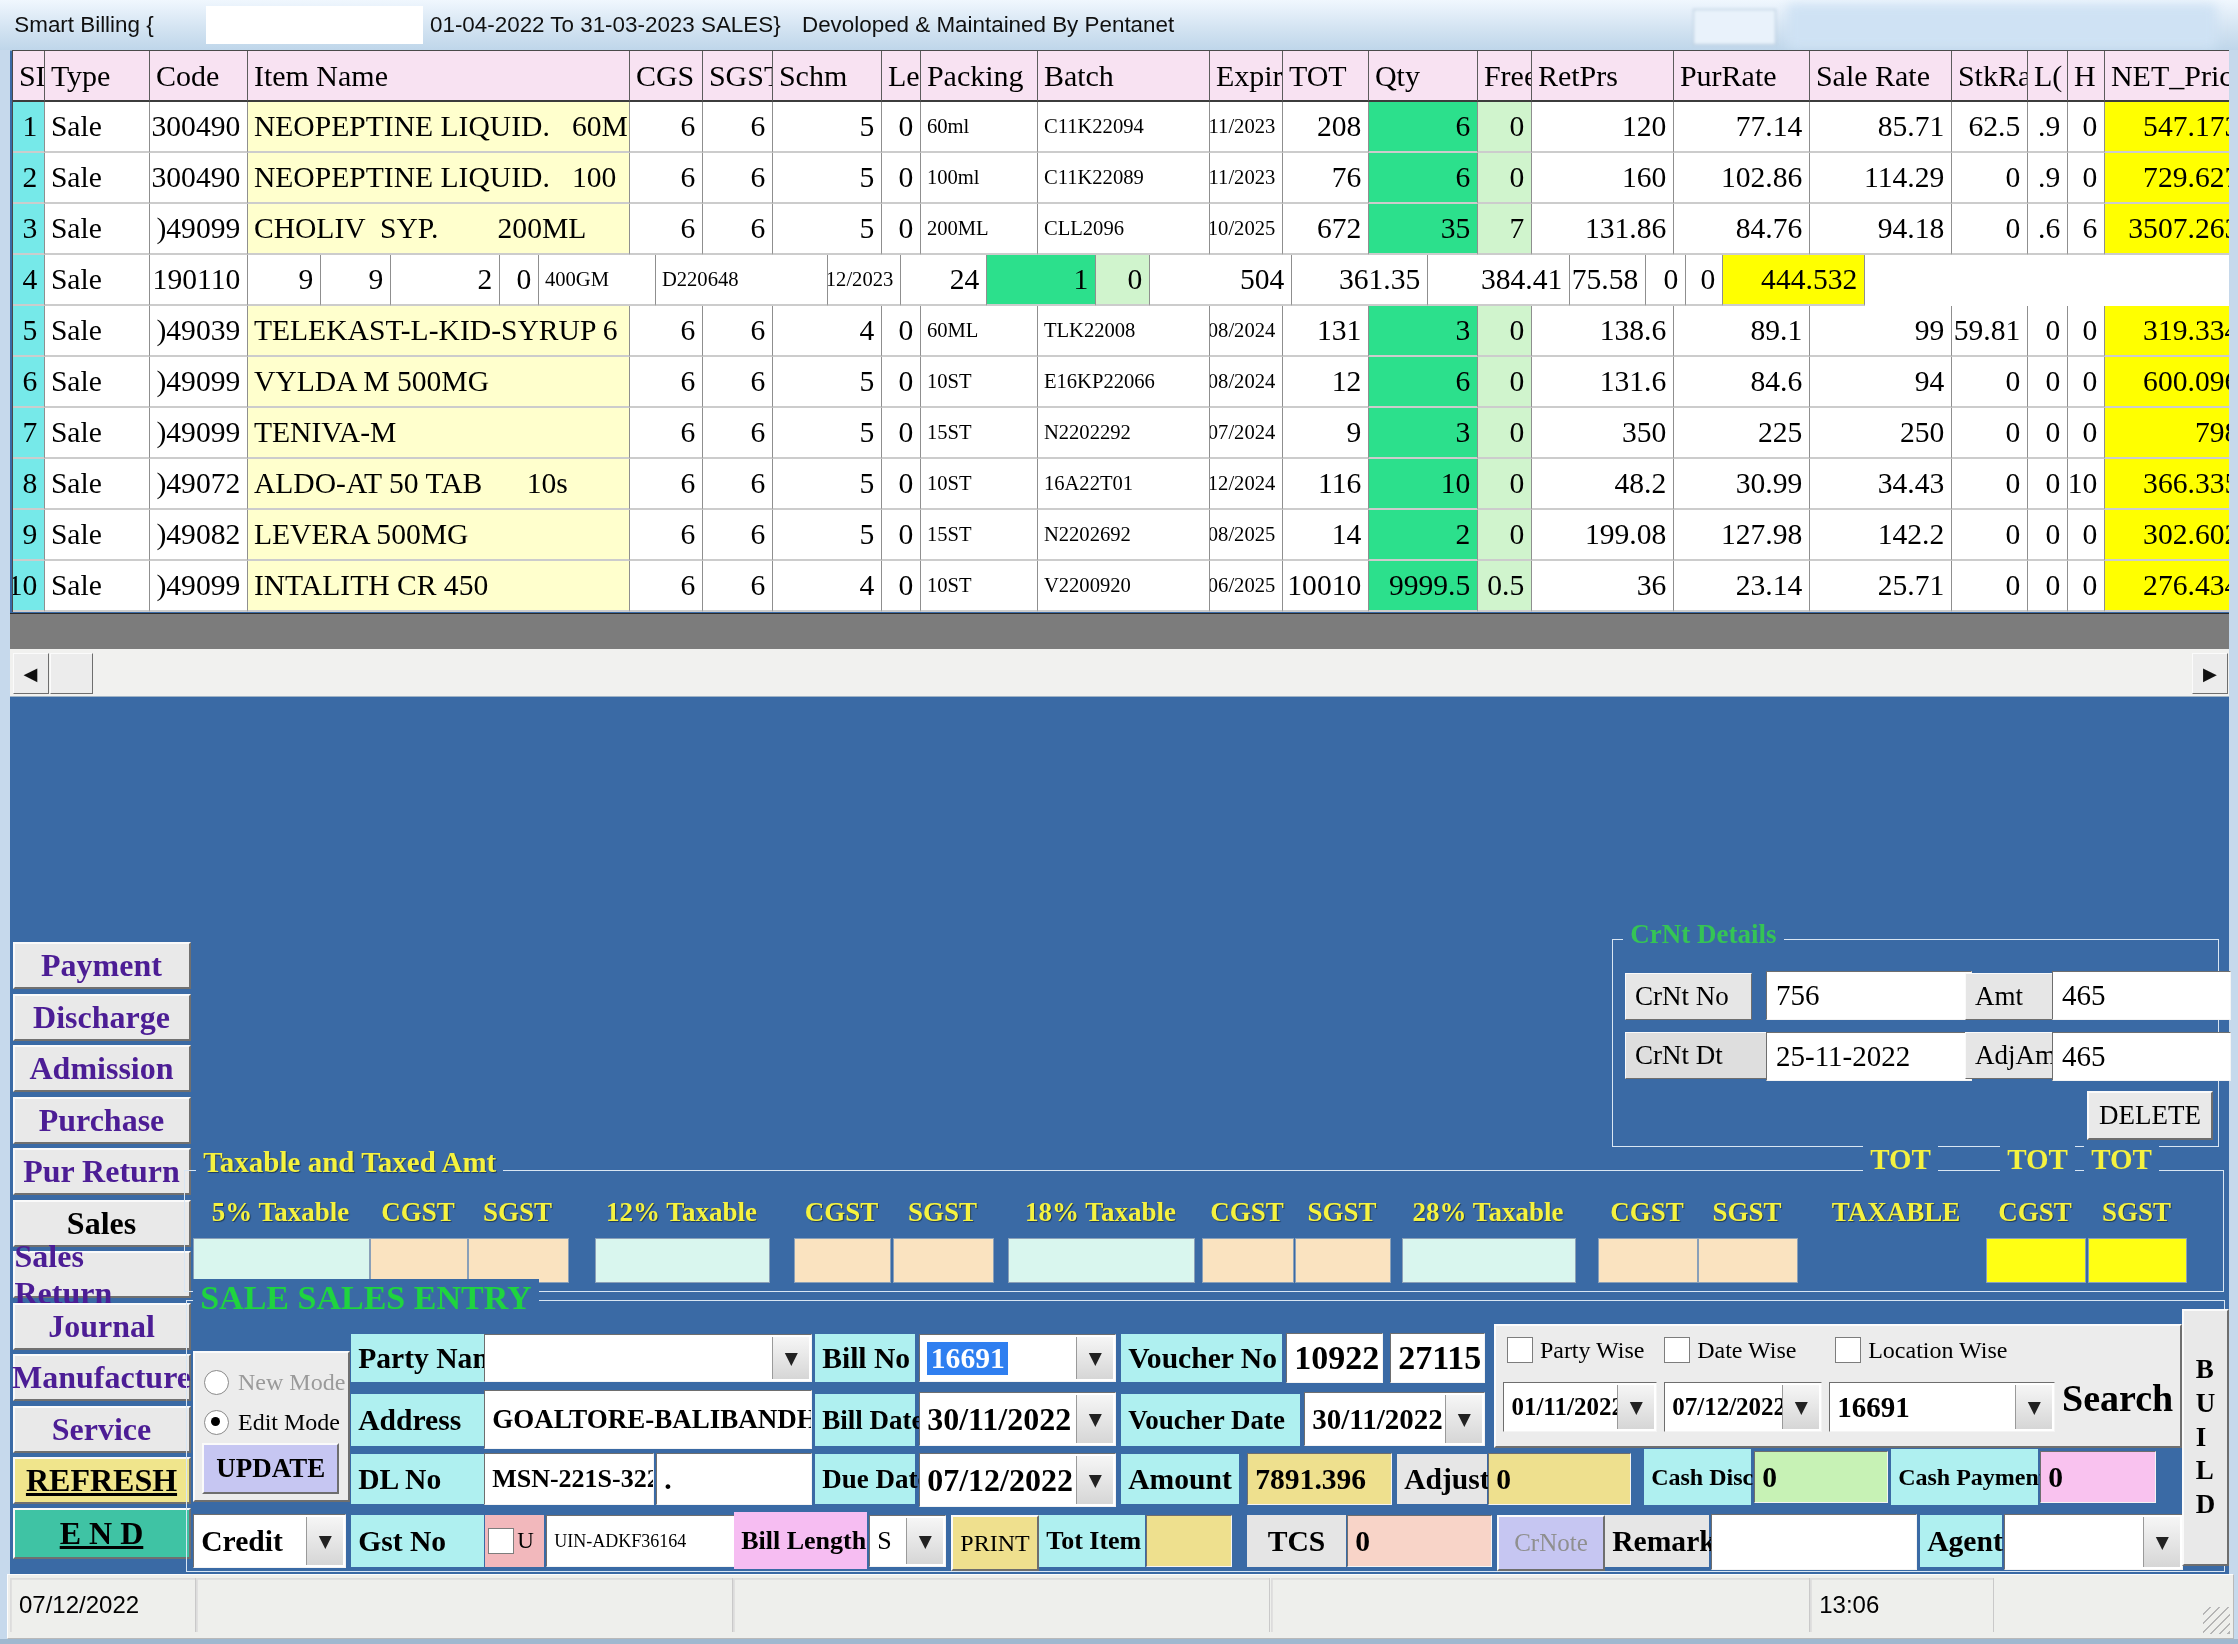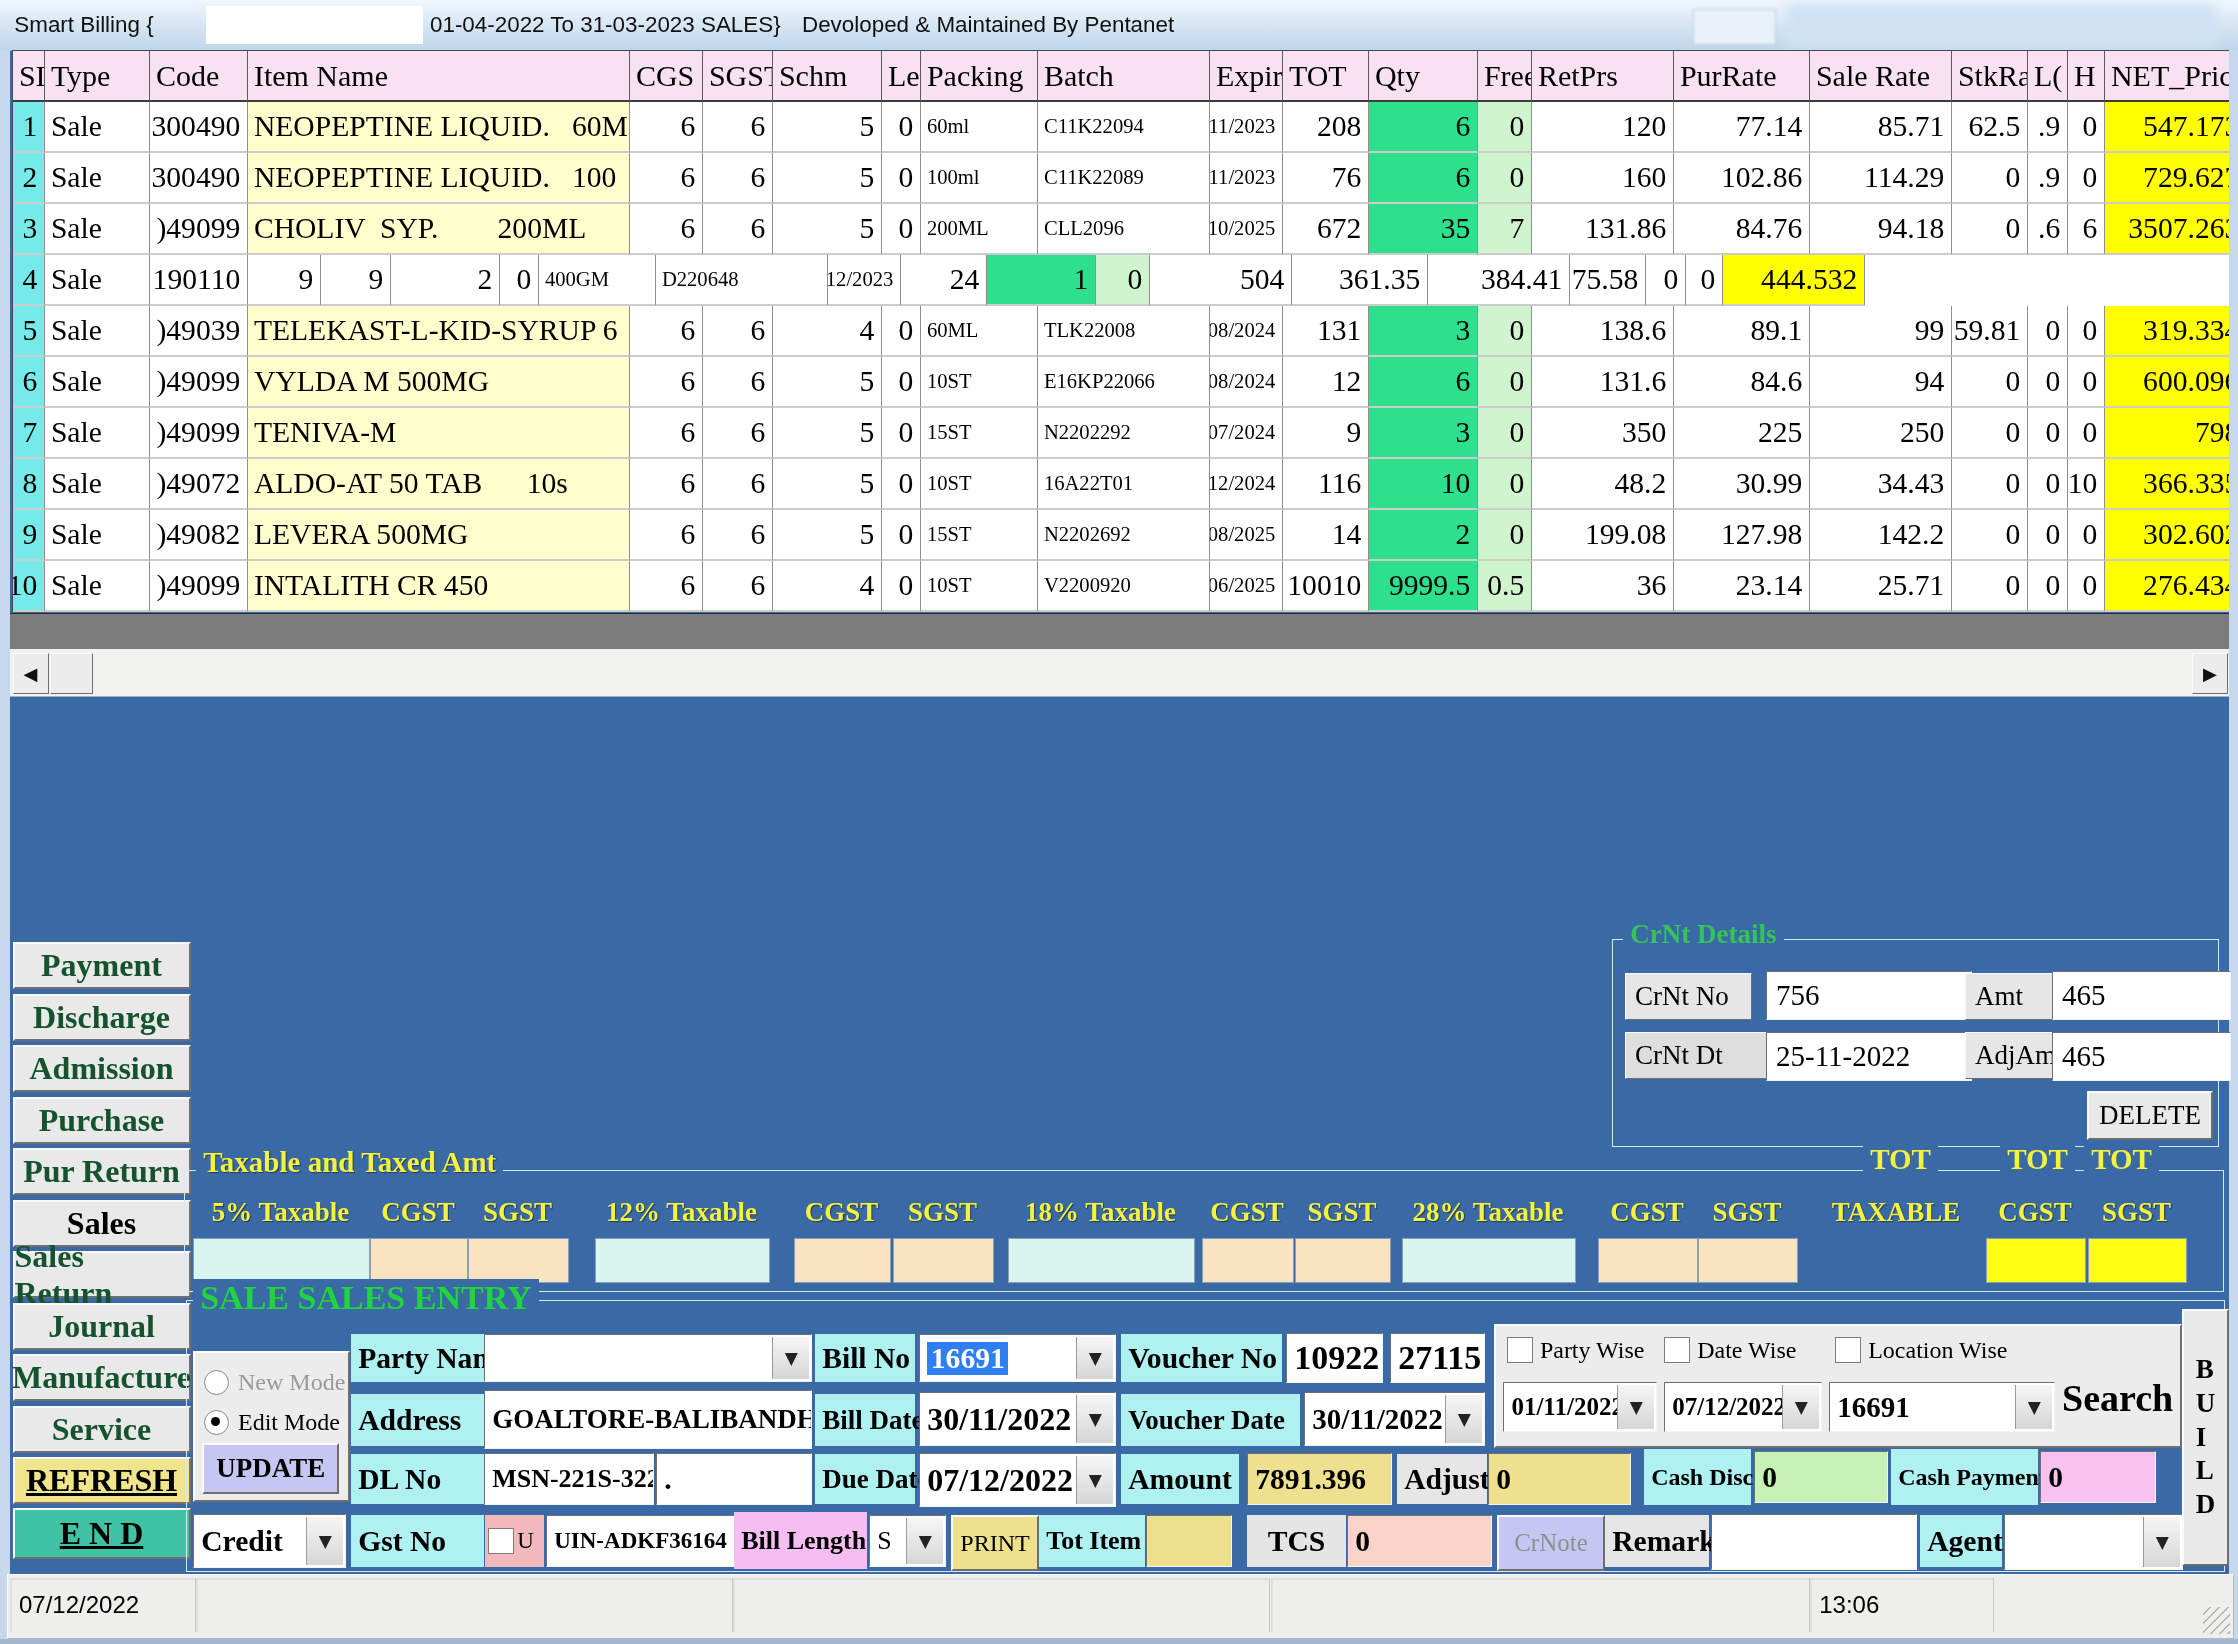--- a/index.html
+++ b/index.html
@@ -41,21 +41,21 @@
     border:1.8px solid;border-color:#fbfbfb #6e6e6e #6e6e6e #fbfbfb;display:flex;align-items:center;justify-content:center;
     font-size:18px;color:#111;font-family:"DejaVu Sans",sans-serif;}
   .sc-thumb{position:absolute;left:50px;top:3.6px;width:41px;height:39px;background:#ececec;
     border:1.8px solid;border-color:#fbfbfb #6e6e6e #6e6e6e #fbfbfb;}
   
   .win-edge{position:absolute;top:50px;width:9.9px;height:1594px;background:#c6d9ec;}
   .win-bottom{position:absolute;left:0;top:1639px;width:2239px;height:5.4px;background:#9fb8cf;}
   
   .side-btn{position:absolute;left:12.5px;width:174px;height:43px;background:#e9e9e9;
     border:2.7px solid;border-color:#fafafa #707070 #707070 #fafafa;
-    display:flex;align-items:center;justify-content:center;font-size:32px;font-weight:bold;color:#14532d;}
+    display:flex;align-items:center;justify-content:center;font-size:32px;font-weight:bold;color:#4c1d95;}
   .side-btn.active{color:#000;}
   .side-btn.refresh{background:#f0e58c;color:#000;text-decoration:underline;}
   .side-btn.end{background:#3fc3a4;color:#000;text-decoration:underline;}
   
   .gframe{position:absolute;border:1.8px solid #d9e6f3;}
   .gcap{position:absolute;background:#3a6aa5;padding:0 7.2px;font-weight:bold;}
   
   .crnt-label{position:absolute;height:45px;background:#e6e6e6;border:1.8px solid;
     border-color:#fafafa #6e6e6e #6e6e6e #fafafa;display:flex;align-items:center;padding:0 9px;
     font-size:27px;color:#000;}
@@ -509,21 +509,21 @@
   <div class="lab cyan" style="left:1644px;top:1449px;width:107px;height:56px;font-size:24px;">Cash Disc</div>
   <div class="inp green" style="left:1754px;top:1451px;width:134px;height:52px;">0</div>
   <div class="lab cyan" style="left:1891px;top:1449px;width:147px;height:56px;font-size:24px;">Cash Payment</div>
   <div class="inp pinkbox" style="left:2040px;top:1451px;width:116px;height:52px;">0</div>
 
   <div class="lab cyan" style="left:351px;top:1515px;width:133px;height:52px;">Gst No</div>
   <div style="position:absolute;left:485px;top:1515px;width:59px;height:52px;background:#f2b8bc;display:flex;align-items:center;gap:3.6px;padding-left:2.7px;box-sizing:border-box;">
     <span class="cbx"></span>
     <span style="font-size:23px;">U</span>
   </div>
-  <div class="inp" style="left:546px;top:1515px;width:190px;height:52px;font-size:23px;font-weight:bold;">UIN-ADKF36164</div>
+  <div class="inp" style="left:546px;top:1515px;width:190px;height:52px;font-size:18px;font-weight:normal;">UIN-ADKF36164</div>
   <div class="lab violet" style="left:734px;top:1512px;width:133px;height:57px;font-size:26px;">Bill Length</div>
   <div class="inp" style="left:869px;top:1515px;width:77px;height:52px;font-size:26px;font-weight:normal;">
     <span>S</span>
     <span class="combo-arrow">▼</span>
   </div>
   <div class="btn3d" style="position:absolute;left:951px;top:1515px;width:84px;height:52px;font-size:24px;background:#efe08e;">PRINT</div>
   <div class="lab cyan" style="left:1039px;top:1515px;width:106px;height:52px;font-size:26px;">Tot Item</div>
   <div class="inp khaki" style="left:1146px;top:1515px;width:86px;height:52px;"></div>
   <div class="lab lav" style="left:1247px;top:1515px;width:99px;height:52px;">TCS</div>
   <div class="inp salmon" style="left:1347px;top:1515px;width:145px;height:52px;">0</div>

